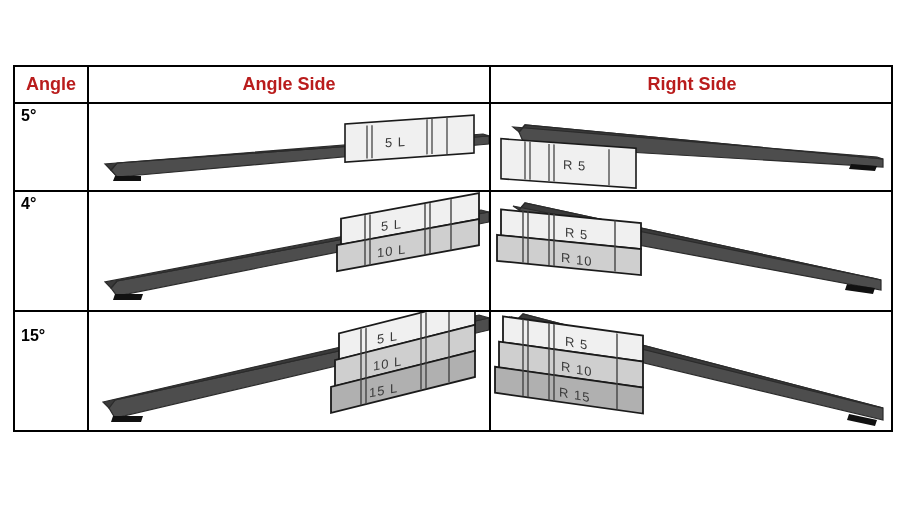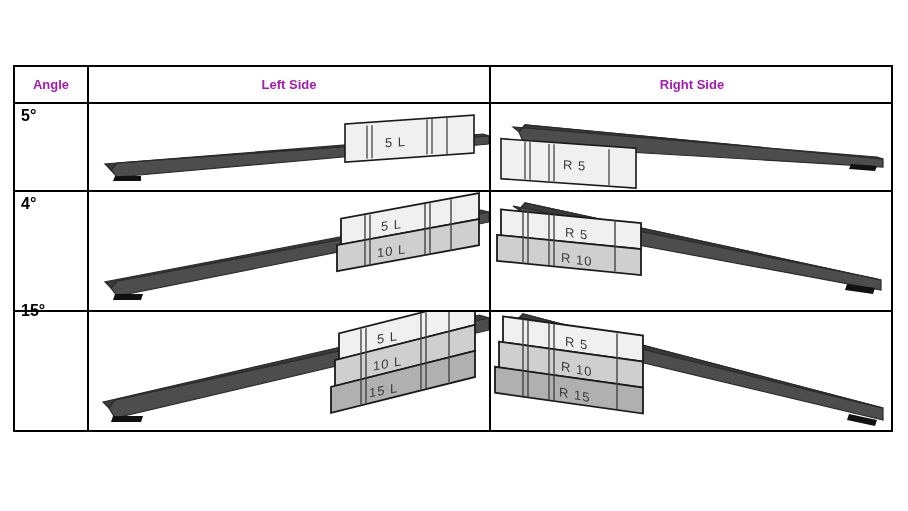--- a/index.html
+++ b/index.html
@@ -27,35 +27,35 @@
   
   .hrule{position:absolute;left:0;right:0;height:2px;background:#000;}
   .hrule.h0{top:35px;}
   .hrule.h1{top:123px;}
   .hrule.h2{top:243px;}
 
   
   .hdr{
     position:absolute;top:0;height:35px;
     display:flex;align-items:center;justify-content:center;
-    font-weight:bold;font-size:13px;color:#a21caf;
+    font-weight:bold;font-size:18px;color:#b91c1c;
   }
   .hdr.angle{left:0;width:72px;}
   .hdr.left{left:74px;width:400px;}
   .hdr.right{left:476px;width:402px;}
 
   
   .angle-lbl{
     position:absolute;left:6px;width:66px;
     font-weight:bold;font-size:16px;color:#000;
     text-align:left;
   }
   .angle-lbl.a5{top:40px;}
   .angle-lbl.a10{top:128px;}
-  .angle-lbl.a15{top:235px;}
+  .angle-lbl.a15{top:260px;}
 
   
   .cell{position:absolute;overflow:hidden;}
   .cell svg{display:block;}
 
   .r5.L {left:74px;  top:37px;  width:400px; height:86px;}
   .r5.R {left:476px; top:37px;  width:402px; height:86px;}
   .r10.L{left:74px;  top:125px; width:400px; height:118px;}
   .r10.R{left:476px; top:125px; width:402px; height:118px;}
   .r15.L{left:74px;  top:245px; width:400px; height:120px;}
@@ -74,21 +74,21 @@
 
   <div class="table">
 
     <div class="vrule c1"></div>
     <div class="vrule c2"></div>
     <div class="hrule h0"></div>
     <div class="hrule h1"></div>
     <div class="hrule h2"></div>
 
     <div class="hdr angle">Angle</div>
-    <div class="hdr left">Left Side</div>
+    <div class="hdr left">Angle Side</div>
     <div class="hdr right">Right Side</div>
 
     <div class="angle-lbl a5">5°</div>
     <div class="angle-lbl a10">4°</div>
     <div class="angle-lbl a15">15°</div>
 
     <div class="cell r5 L">
       <svg width="400" height="86" viewBox="0 0 400 86">
 
         <g>

